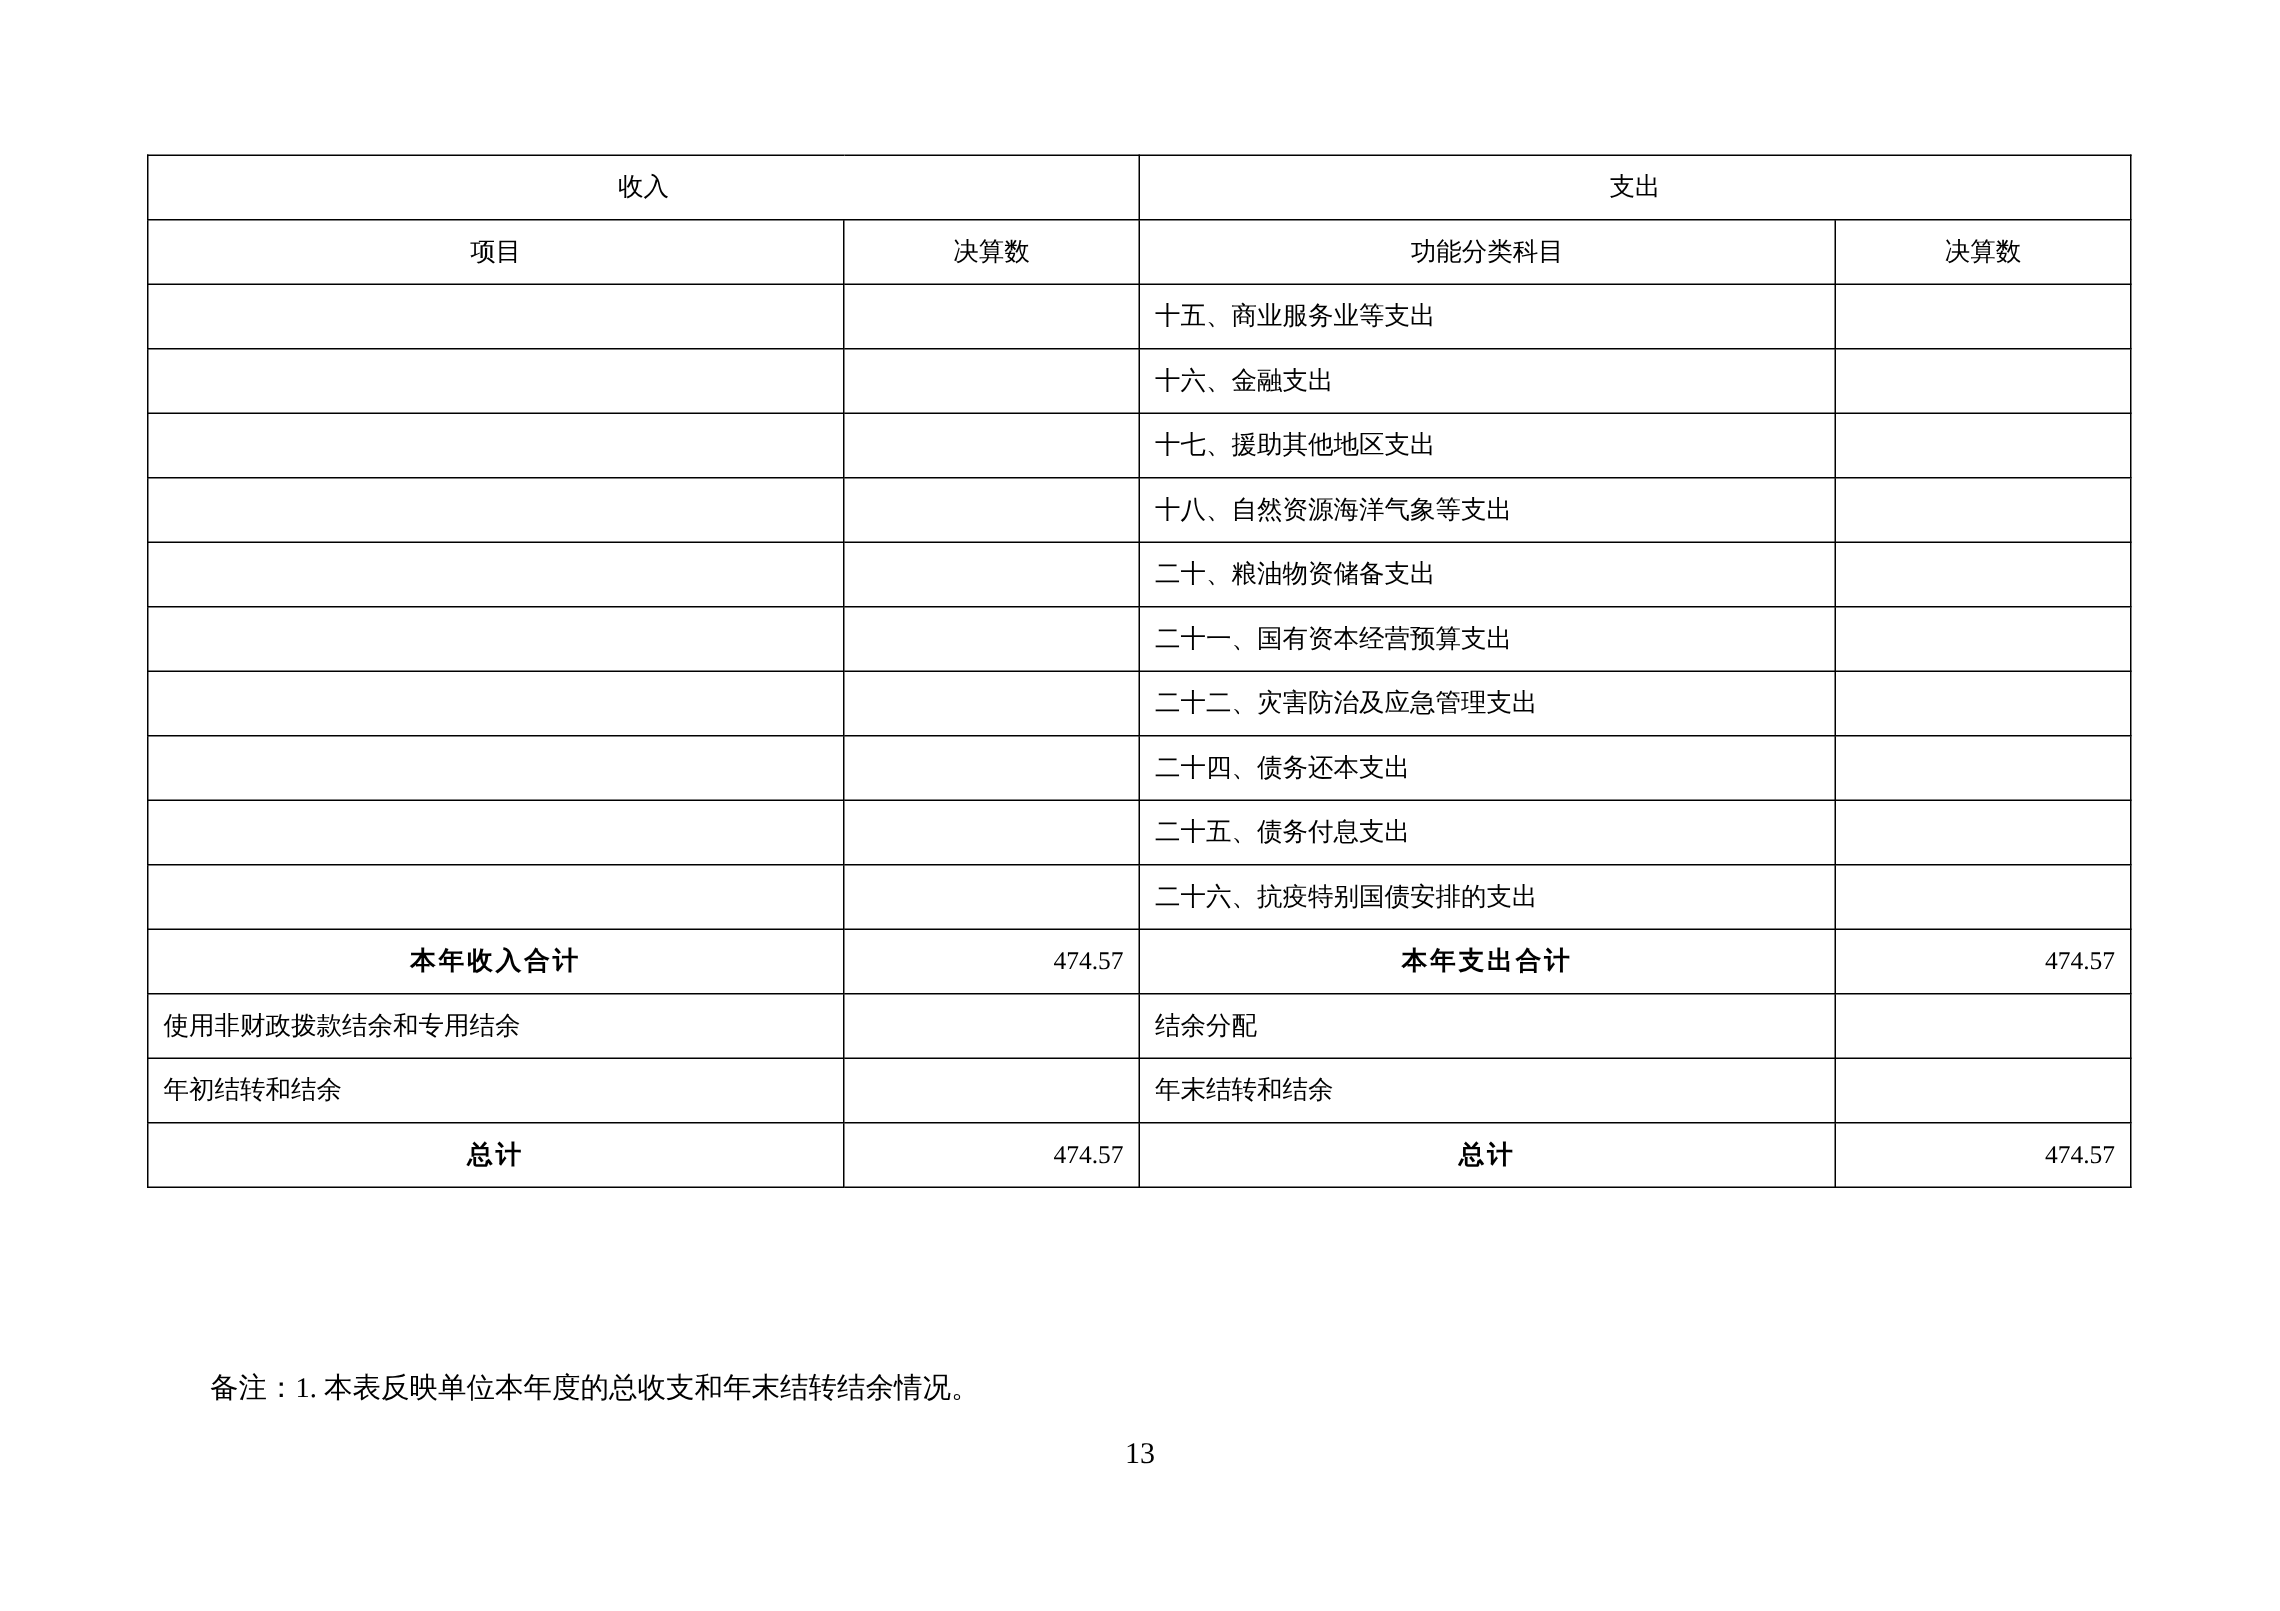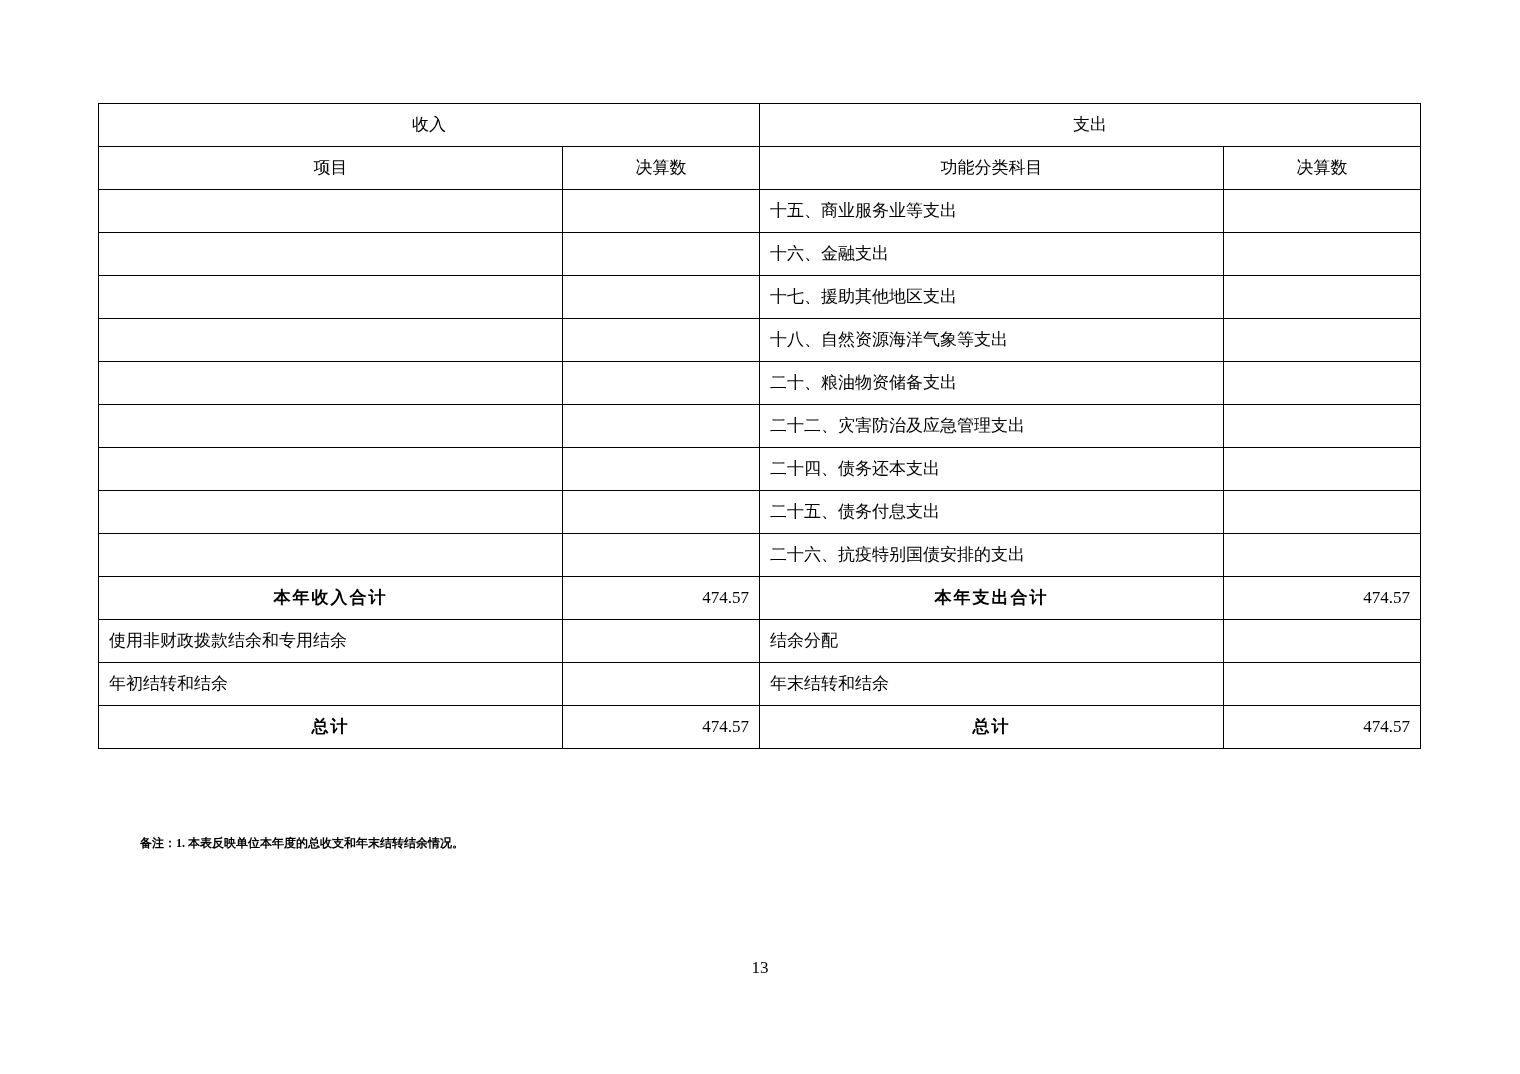--- a/index.html
+++ b/index.html
@@ -55,34 +55,33 @@
   }
   .cell-left { text-align: left; }
   .cell-right { text-align: right; padding-right: 14px; }
   .cell-center { text-align: center; }
   .bold { font-weight: bold; }
   .spaced { letter-spacing: 2px; }
 
   .notes {
     position: absolute;
     left: 140px;
-    top: 832px;
-    font-size: 12px;
+    top: 908px;
+    font-size: 19px;
     line-height: 1.9;
-    font-weight: bold;
   }
   .notes .line2 { padding-left: 50px; }
 
   .pageno {
     position: absolute;
     left: 0;
     top: 958px;
     width: 1520px;
     text-align: center;
-    font-size: 17px;
+    font-size: 20px;
   }
 </style>
 </head>
 <body>
 
 <div class="page">
 
   <table class="fin">
     <colgroup>
       <col class="c1">
@@ -128,20 +127,26 @@
       </tr>
       <tr>
         <td class="cell-left"></td>
         <td class="cell-right"></td>
         <td class="cell-left">二十、粮油物资储备支出</td>
         <td class="cell-right"></td>
       </tr>
       <tr>
         <td class="cell-left"></td>
         <td class="cell-right"></td>
+        <td class="cell-left">二十一、国有资本经营预算支出</td>
+        <td class="cell-right"></td>
+      </tr>
+      <tr>
+        <td class="cell-left"></td>
+        <td class="cell-right"></td>
         <td class="cell-left">二十二、灾害防治及应急管理支出</td>
         <td class="cell-right"></td>
       </tr>
       <tr>
         <td class="cell-left"></td>
         <td class="cell-right"></td>
         <td class="cell-left">二十四、债务还本支出</td>
         <td class="cell-right"></td>
       </tr>
       <tr>

